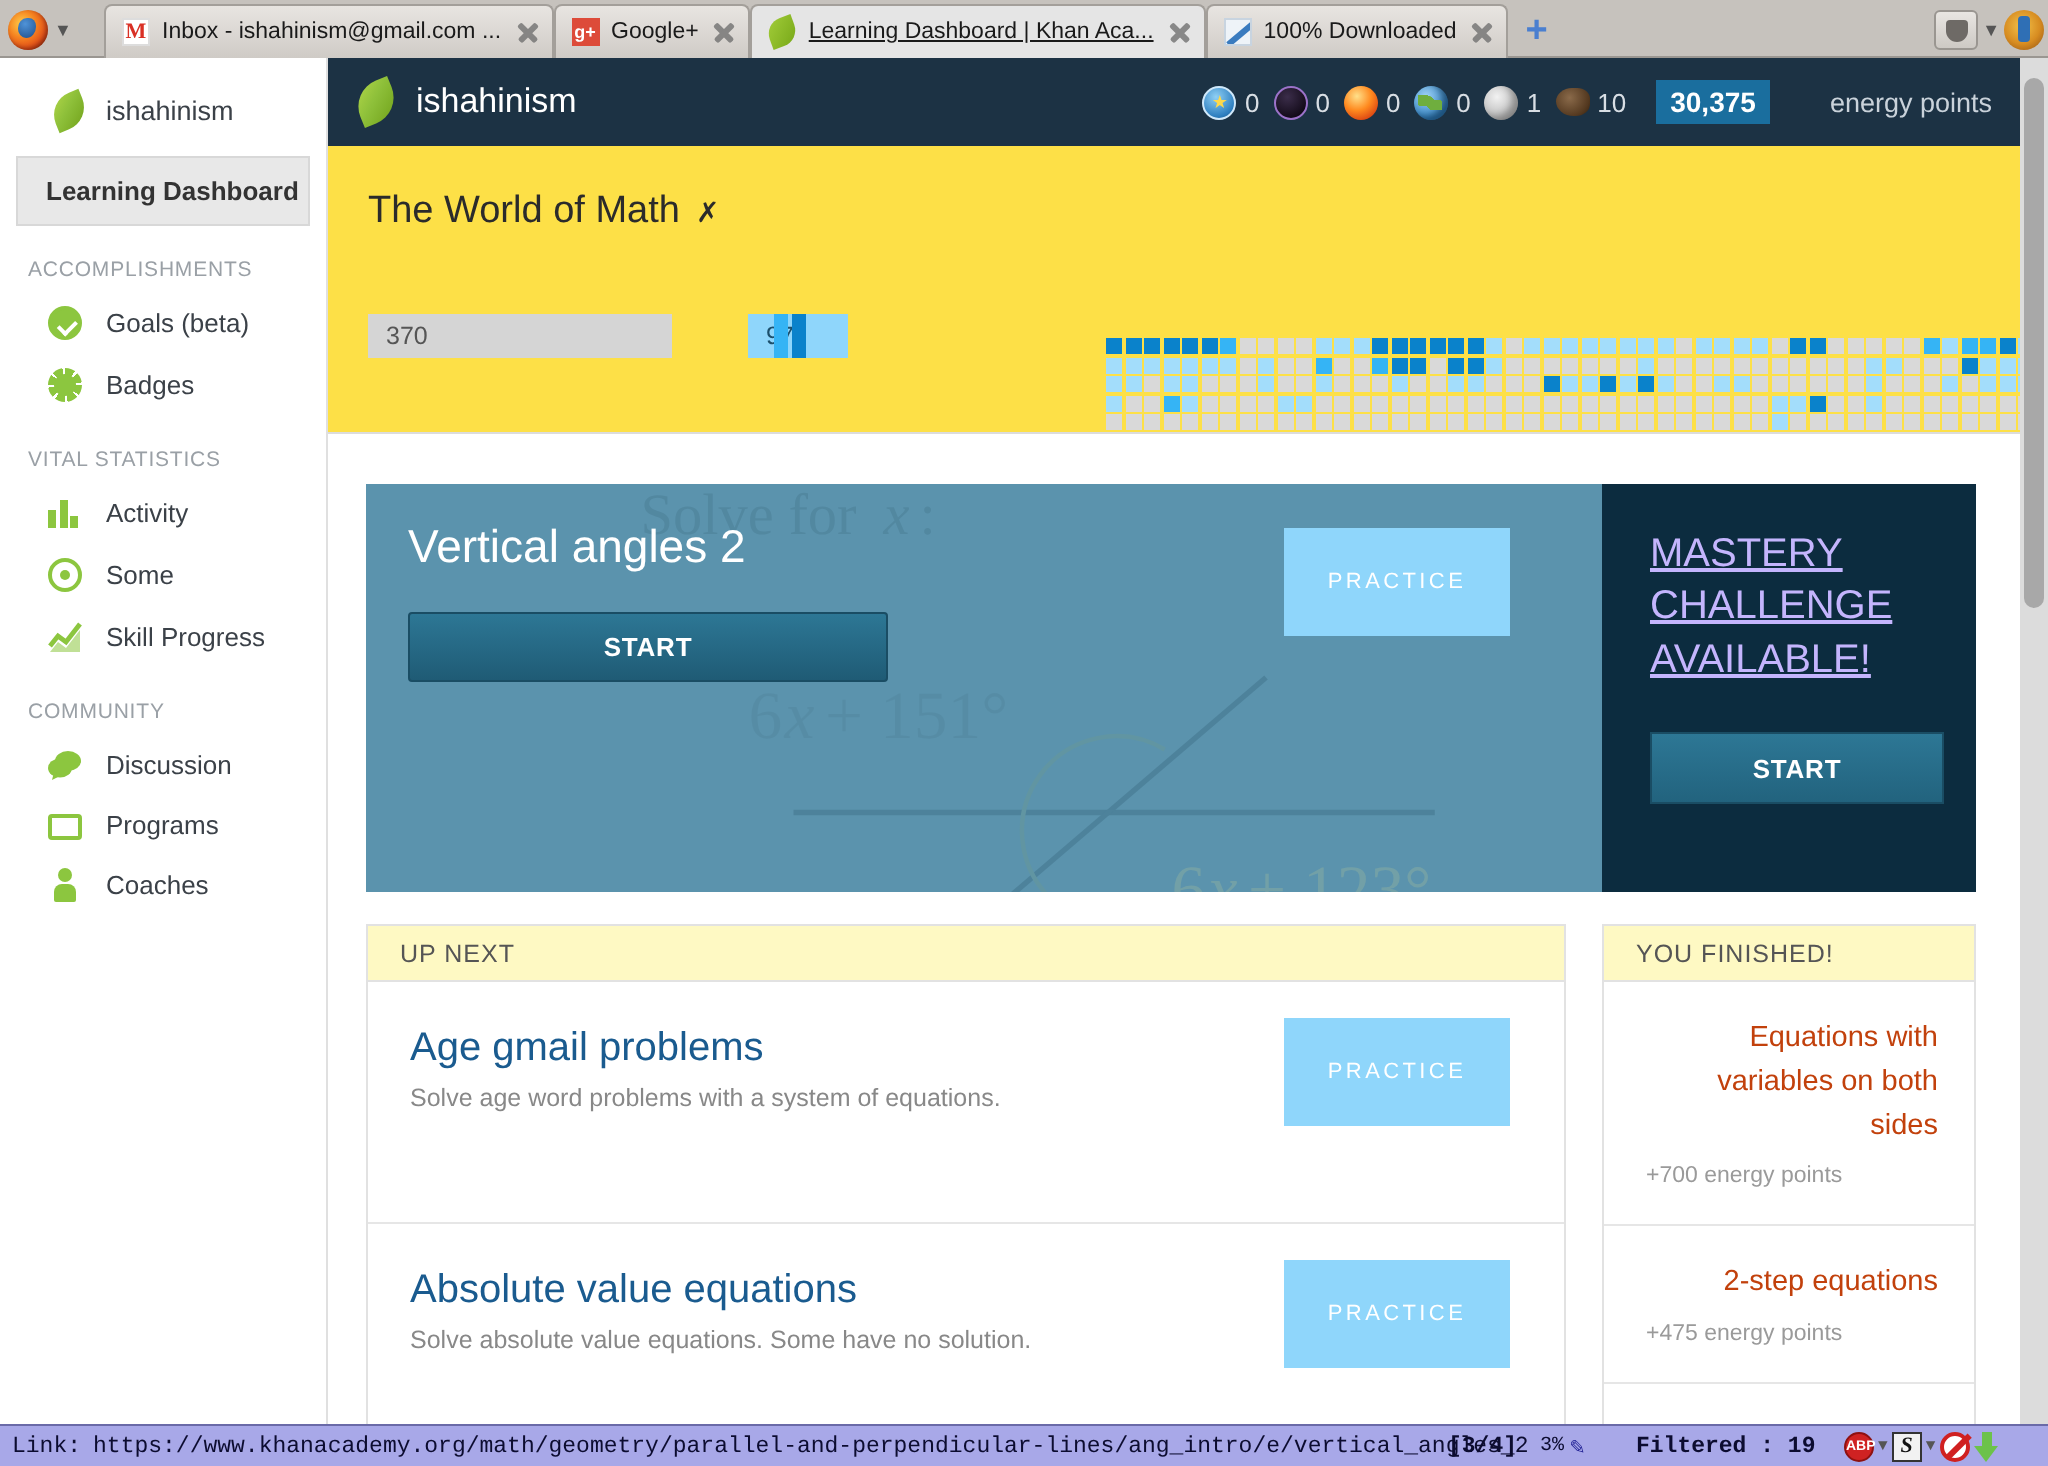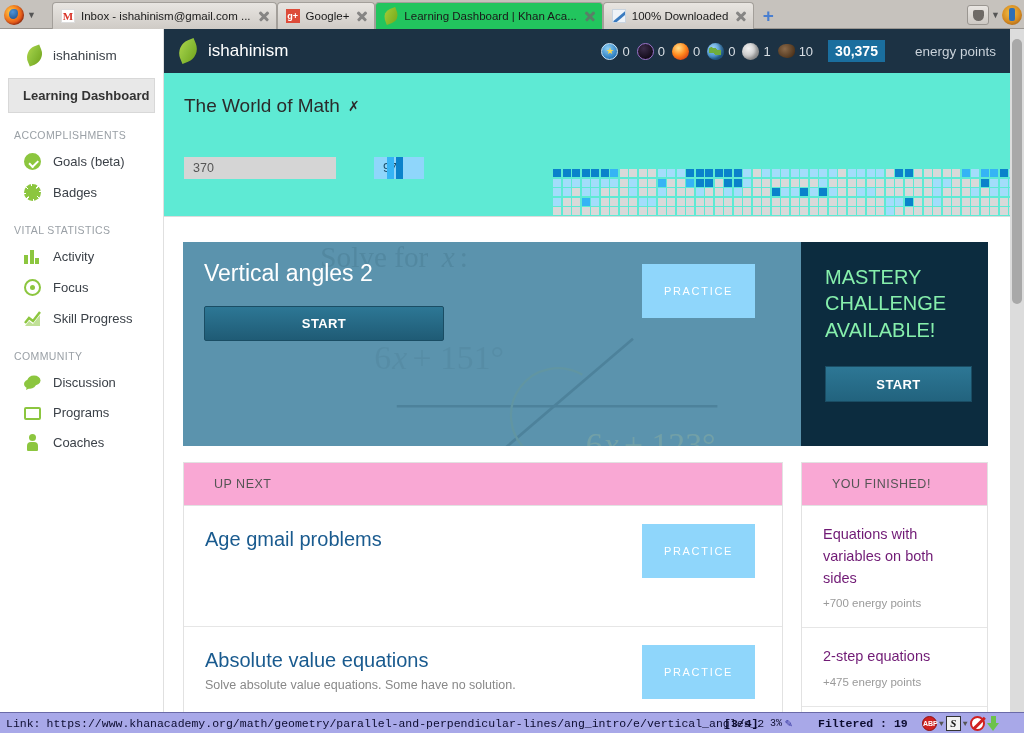--- a/index.html
+++ b/index.html
@@ -39,21 +39,21 @@
     height: 27px; margin-top: 2px;
     display: flex; align-items: center; gap: 6px;
     padding: 0 6px 0 8px;
     border: 1px solid #a39f9a; border-bottom: none;
     border-radius: 4px 4px 0 0;
     background: linear-gradient(#e8e5e1, #cfcbc6);
     font-size: 11.5px; color: #1a1a1a;
     position: relative;
     white-space: nowrap;
   }
-  .tab.active { background: #22c55e; }
+  .tab.active { background: #e5e5e5; text-decoration: underline; }
   .tab-label { max-width: 190px; overflow: hidden; text-overflow: ellipsis; }
   .tab-close {
     width: 13px; height: 13px; flex: none;
     position: relative; opacity: .75;
   }
   .tab-close::before, .tab-close::after {
     content: ""; position: absolute; left: 1px; top: 5.5px; width: 12px; height: 2.5px;
     background: #6a6a6a; border-radius: 1px;
   }
   .tab-close::before { transform: rotate(45deg); }
@@ -192,21 +192,21 @@
   .badge-count { color: #d8dee4; font-size: 13px; }
   .points-num {
     background: #1a6e9e; color: #fff; font-size: 14px; font-weight: bold;
     padding: 3px 7px; margin-left: 8px;
   }
   .points-label { color: #c9d2da; font-size: 13.5px; margin-left: 23px; }
 
   
   #progress-strip {
     position: absolute; left: 0; top: 44px; width: 846px; height: 144px;
-    background: #5eead4; border-bottom: 1px solid #dcdcdc;
+    background: #fde047; border-bottom: 1px solid #dcdcdc;
   }
   .topic-title {
     position: absolute; left: 20px; top: 22px;
     font-size: 19px; color: #2b2b2b; display: flex; align-items: center; gap: 8px;
   }
   .caret-down { font-size: 14px; }
   .mastery-bar {
     position: absolute; left: 20px; top: 84px; width: 152px; height: 22px;
     background: #d5d5d5; color: #555; font-size: 12.5px;
     display: flex; align-items: center; padding-left: 9px;
@@ -258,56 +258,56 @@
     cursor: pointer;
   }
   #hero .btn-practice { position: absolute; left: 459px; top: 22px; width: 113px; height: 54px; }
 
   
   #mastery-card {
     position: absolute; left: 637px; top: 25px; width: 187px; height: 204px;
     background: #0c2c3f;
   }
   .mastery-head {
-    padding: 22px 0 0 24px; color: #86efac; font-size: 20px; line-height: 1.32;
+    padding: 22px 0 0 24px; color: #c4b5fd; font-size: 20px; line-height: 1.32; text-decoration: underline;
   }
   .mastery-start {
     position: absolute; left: 24px; top: 124px; width: 147px; height: 36px;
     background: linear-gradient(#2d7795, #22637e);
     border: 1px solid #1a4d64;
     color: #fff; font-size: 13px; font-weight: bold; letter-spacing: .4px;
     display: flex; align-items: center; justify-content: center;
     cursor: pointer;
   }
 
   
   #upnext {
     position: absolute; left: 19px; top: 245px; width: 600px; height: 260px;
     background: #fff; border: 1px solid #e2e2e2;
   }
   .panel-head {
-    height: 43px; background: #f9a8d4; border-bottom: 1px solid #e2e2e2;
-    display: flex; align-items: center; padding-left: 30px;
+    height: 28px; background: #fef9c3; border-bottom: 1px solid #e2e2e2;
+    display: flex; align-items: center; padding-left: 16px;
     font-size: 12.5px; letter-spacing: .5px; color: #555;
   }
   .exercise-row {
     position: relative; height: 121px;
     border-bottom: 1px solid #e6e6e6; padding: 22px 0 0 21px;
   }
   .exercise-title { font-size: 20px; color: #1a5b8f; cursor: pointer; }
   .exercise-desc { font-size: 12.5px; color: #888; margin-top: 6px; }
   .exercise-row .btn-practice { position: absolute; right: 27px; top: 18px; width: 113px; height: 54px; }
 
   
   #finished {
     position: absolute; left: 637px; top: 245px; width: 187px; height: 260px;
     background: #fff; border: 1px solid #e2e2e2;
   }
   .finished-item { padding: 18px 18px 18px 21px; border-bottom: 1px solid #e6e6e6; }
-  .finished-name { font-size: 14.5px; color: #701a75; line-height: 1.5; cursor: pointer; }
+  .finished-name { font-size: 14.5px; color: #c2410c; line-height: 1.5; cursor: pointer; text-align: right; }
   .finished-pts { font-size: 11.5px; color: #9a9a9a; margin-top: 8px; }
 
   
   #vscroll { position: absolute; right: 0; top: 0; width: 14px; height: 683px; background: #dcdcdc; }
   #vthumb { position: absolute; left: 2px; top: 10px; width: 10px; height: 265px; background: #a8a8a8; border-radius: 5px; }
 
   
   #statusbar {
     position: absolute; left: 0; top: 712px; width: 1024px; height: 21px;
     background: #a8a8e8; border-top: 1px solid #6a6aa8;
@@ -408,21 +408,21 @@
 
     <div class="ka-group">VITAL STATISTICS</div>
     <div class="ka-item">
       <span class="ka-ico ico-activity">
           <i></i>
         </span>
       <span>Activity</span>
     </div>
     <div class="ka-item">
       <span class="ka-ico ico-focus"></span>
-      <span>Focus</span>
+      <span>Some</span>
     </div>
     <div class="ka-item">
       <span class="ka-ico ico-skill">
         <svg width="17" height="17" viewBox="0 0 17 17">
             <polyline points="1,13 5,8 9,11 16,2" fill="none" stroke="#8cc63f" stroke-width="2.4"></polyline>
             <polyline points="1,16 5,11 9,14 16,5 16,16" fill="#8cc63f" opacity=".55" stroke="none"></polyline>
           </svg>
       </span>
       <span>Skill Progress</span>
     </div>
@@ -922,20 +922,21 @@
 
       <div id="mastery-card">
         <div class="mastery-head">MASTERY CHALLENGE AVAILABLE!</div>
         <div class="mastery-start">START</div>
       </div>
 
       <div id="upnext">
         <div class="panel-head">UP NEXT</div>
         <div class="exercise-row">
           <div class="exercise-title">Age gmail problems</div>
+          <div class="exercise-desc">Solve age word problems with a system of equations.</div>
           <div class="btn-practice">PRACTICE</div>
         </div>
         <div class="exercise-row">
           <div class="exercise-title">Absolute value equations</div>
           <div class="exercise-desc">Solve absolute value equations. Some have no solution.</div>
           <div class="btn-practice">PRACTICE</div>
         </div>
       </div>
 
       <div id="finished">

